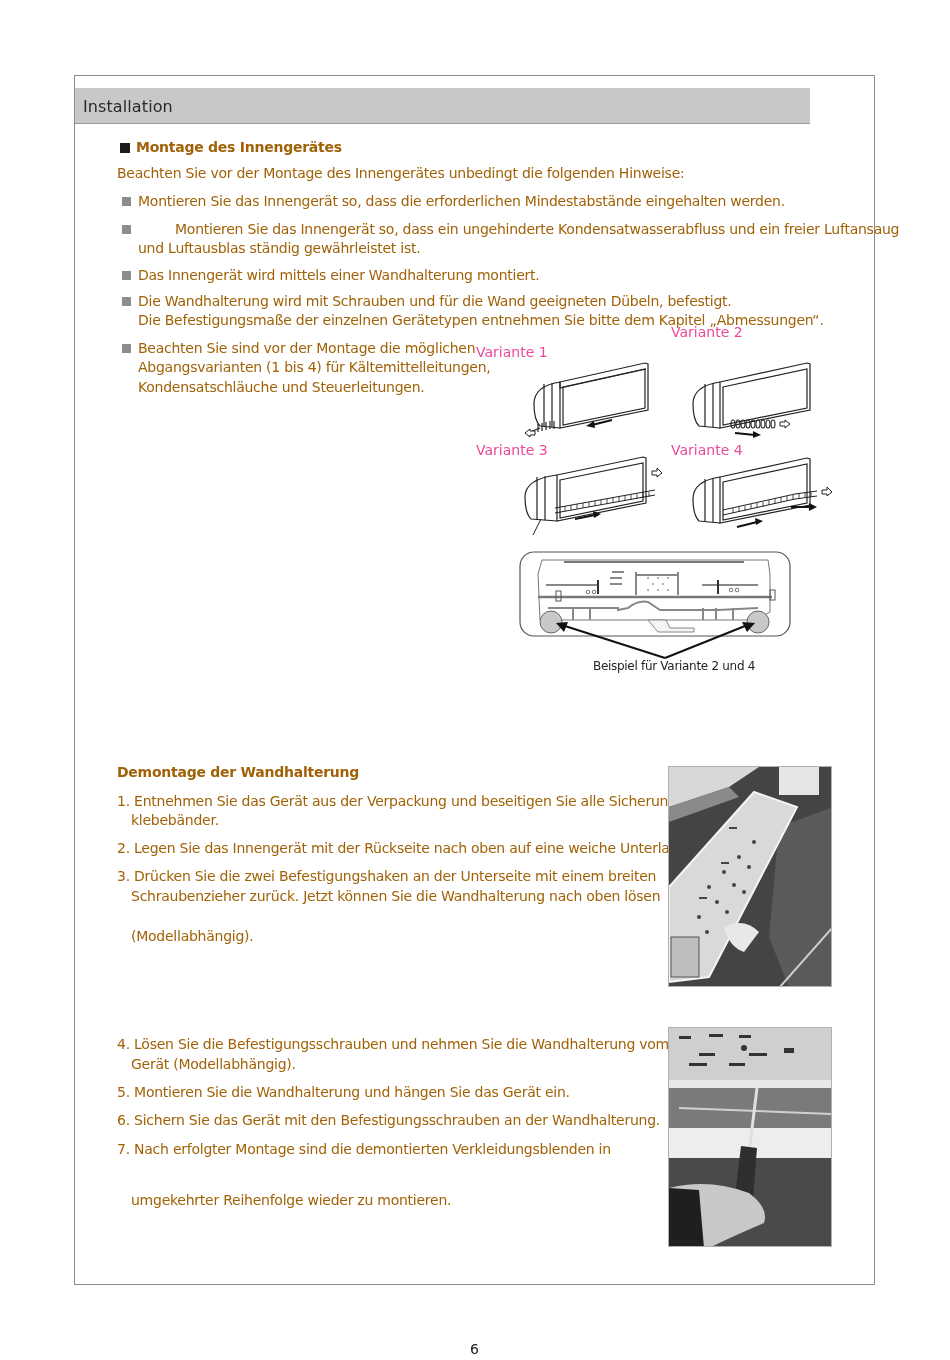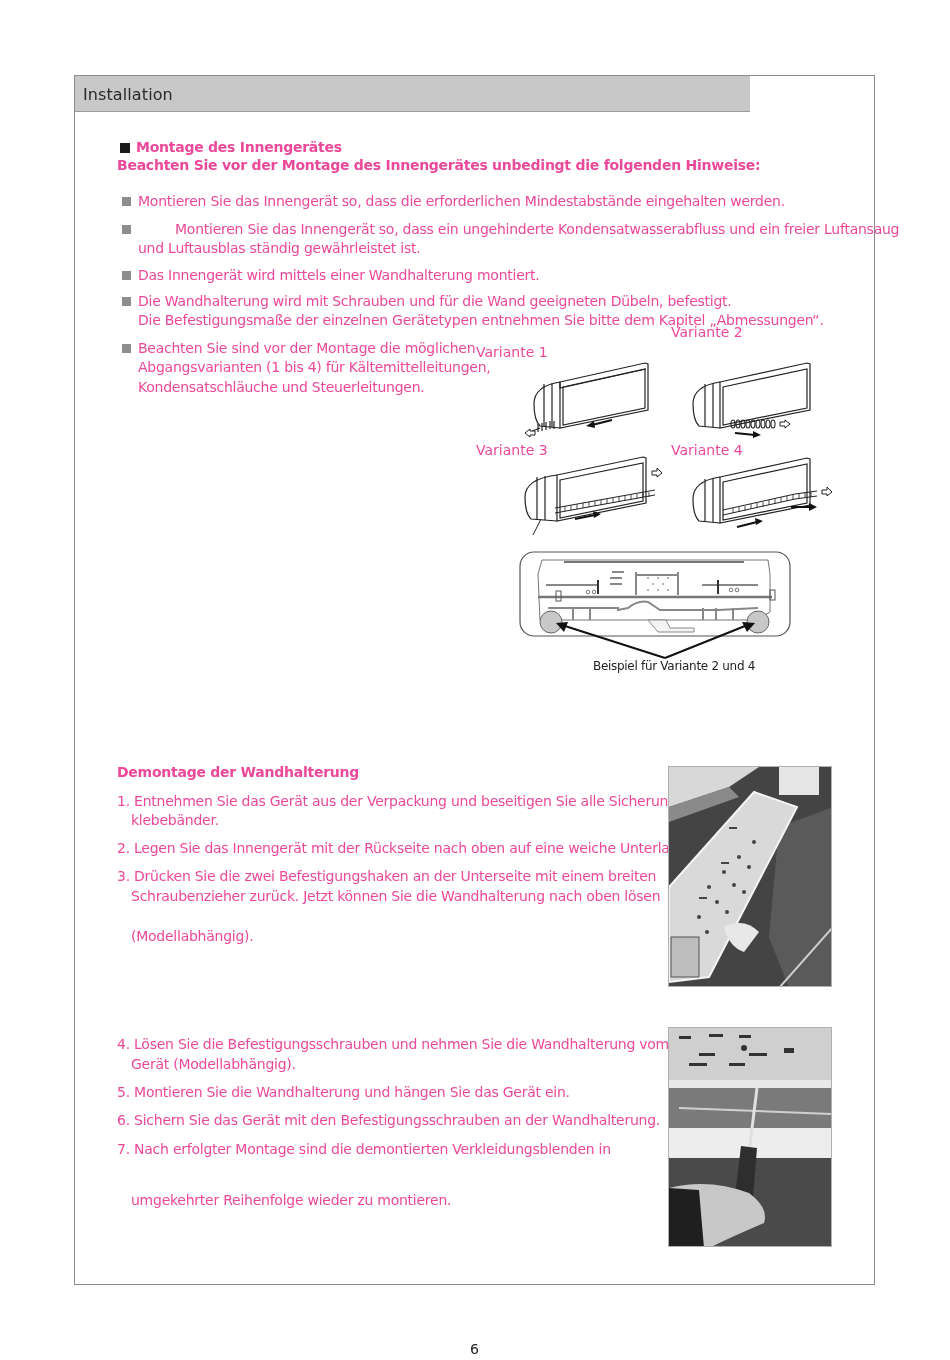--- a/index.html
+++ b/index.html
@@ -1,43 +1,43 @@
 <!DOCTYPE html>
 <html><head>
   <meta charset="utf-8">
   <style>
     * { box-sizing: border-box; margin: 0; padding: 0; }
     html, body { width: 950px; height: 1360px; background: #ffffff; overflow: hidden; }
     body { position: relative; font-family: "DejaVu Sans", sans-serif; color: #1f1f1f; }
     .frame { position: absolute; left: 74px; top: 75px; width: 801px; height: 1210px; border: 1px solid #8c8c8c; background: #fff; }
-    .header-bar { position: absolute; left: 0; top: 0; width: 675px; height: 36px; background: #c8c8c8; border-bottom: 1px solid #9a9a9a; }
+    .header-bar { position: absolute; left: 0; top: 12px; width: 735px; height: 36px; background: #c8c8c8; border-bottom: 1px solid #9a9a9a; }
     .header-title { position: absolute; left: 8px; top: 9px; font-size: 16px; color: #2a2a2a; letter-spacing: 0.1px; }
 
-    .t { position: absolute; font-size: 14px; line-height: 19px; color: #ec4899; white-space: nowrap; letter-spacing: -0.25px; }
+    .t { position: absolute; font-size: 14px; line-height: 19px; color: #a16207; white-space: nowrap; letter-spacing: -0.25px; }
     .b { font-weight: bold; }
     .sq { position: absolute; width: 9px; height: 9px; background: #8d8d8d; }
     .sq-dark { background: #1c1c1c; width: 10px; height: 10px; }
     .lbl { position: absolute; font-size: 14px; color: #ec4899; white-space: nowrap; }
     .cap { position: absolute; font-size: 12px; color: #222; white-space: nowrap; letter-spacing: -0.3px; }
     svg { position: absolute; overflow: visible; }
     .photo { position: absolute; border: 1px solid #b0b0b0; overflow: hidden; }
     .page-num { position: absolute; left: 470px; top: 1341px; font-size: 14px; color: #222; }
   </style>
 </head>
 <body>
 
 <div class="frame">
   <div class="header-bar">
     <span class="header-title">Installation</span>
   </div>
 </div>
 
 <div class="sq sq-dark" style="left:120px;top:143px;"></div>
 <div class="t b" style="left:136px;top:138px;">Montage des Innengerätes</div>
-<div class="t" style="left:117px;top:156px;font-weight:bold;">Beachten Sie vor der Montage des Innengerätes unbedingt die folgenden Hinweise:</div>
+<div class="t" style="left:117px;top:164px;">Beachten Sie vor der Montage des Innengerätes unbedingt die folgenden Hinweise:</div>
 
 <div class="sq" style="left:122px;top:197px;"></div>
 <div class="t" style="left:138px;top:192px;">Montieren Sie das Innengerät so, dass die erforderlichen Mindestabstände eingehalten werden.</div>
 
 <div class="sq" style="left:122px;top:225px;"></div>
 <div class="t" style="left:138px;top:220px;margin-left:37px;">Montieren Sie das Innengerät so, dass ein ungehinderte Kondensatwasserabfluss und ein freier Luftansaug</div>
 <div class="t" style="left:138px;top:239px;">und Luftausblas ständig gewährleistet ist.</div>
 
 <div class="sq" style="left:122px;top:271px;"></div>
 <div class="t" style="left:138px;top:266px;">Das Innengerät wird mittels einer Wandhalterung montiert.</div>

